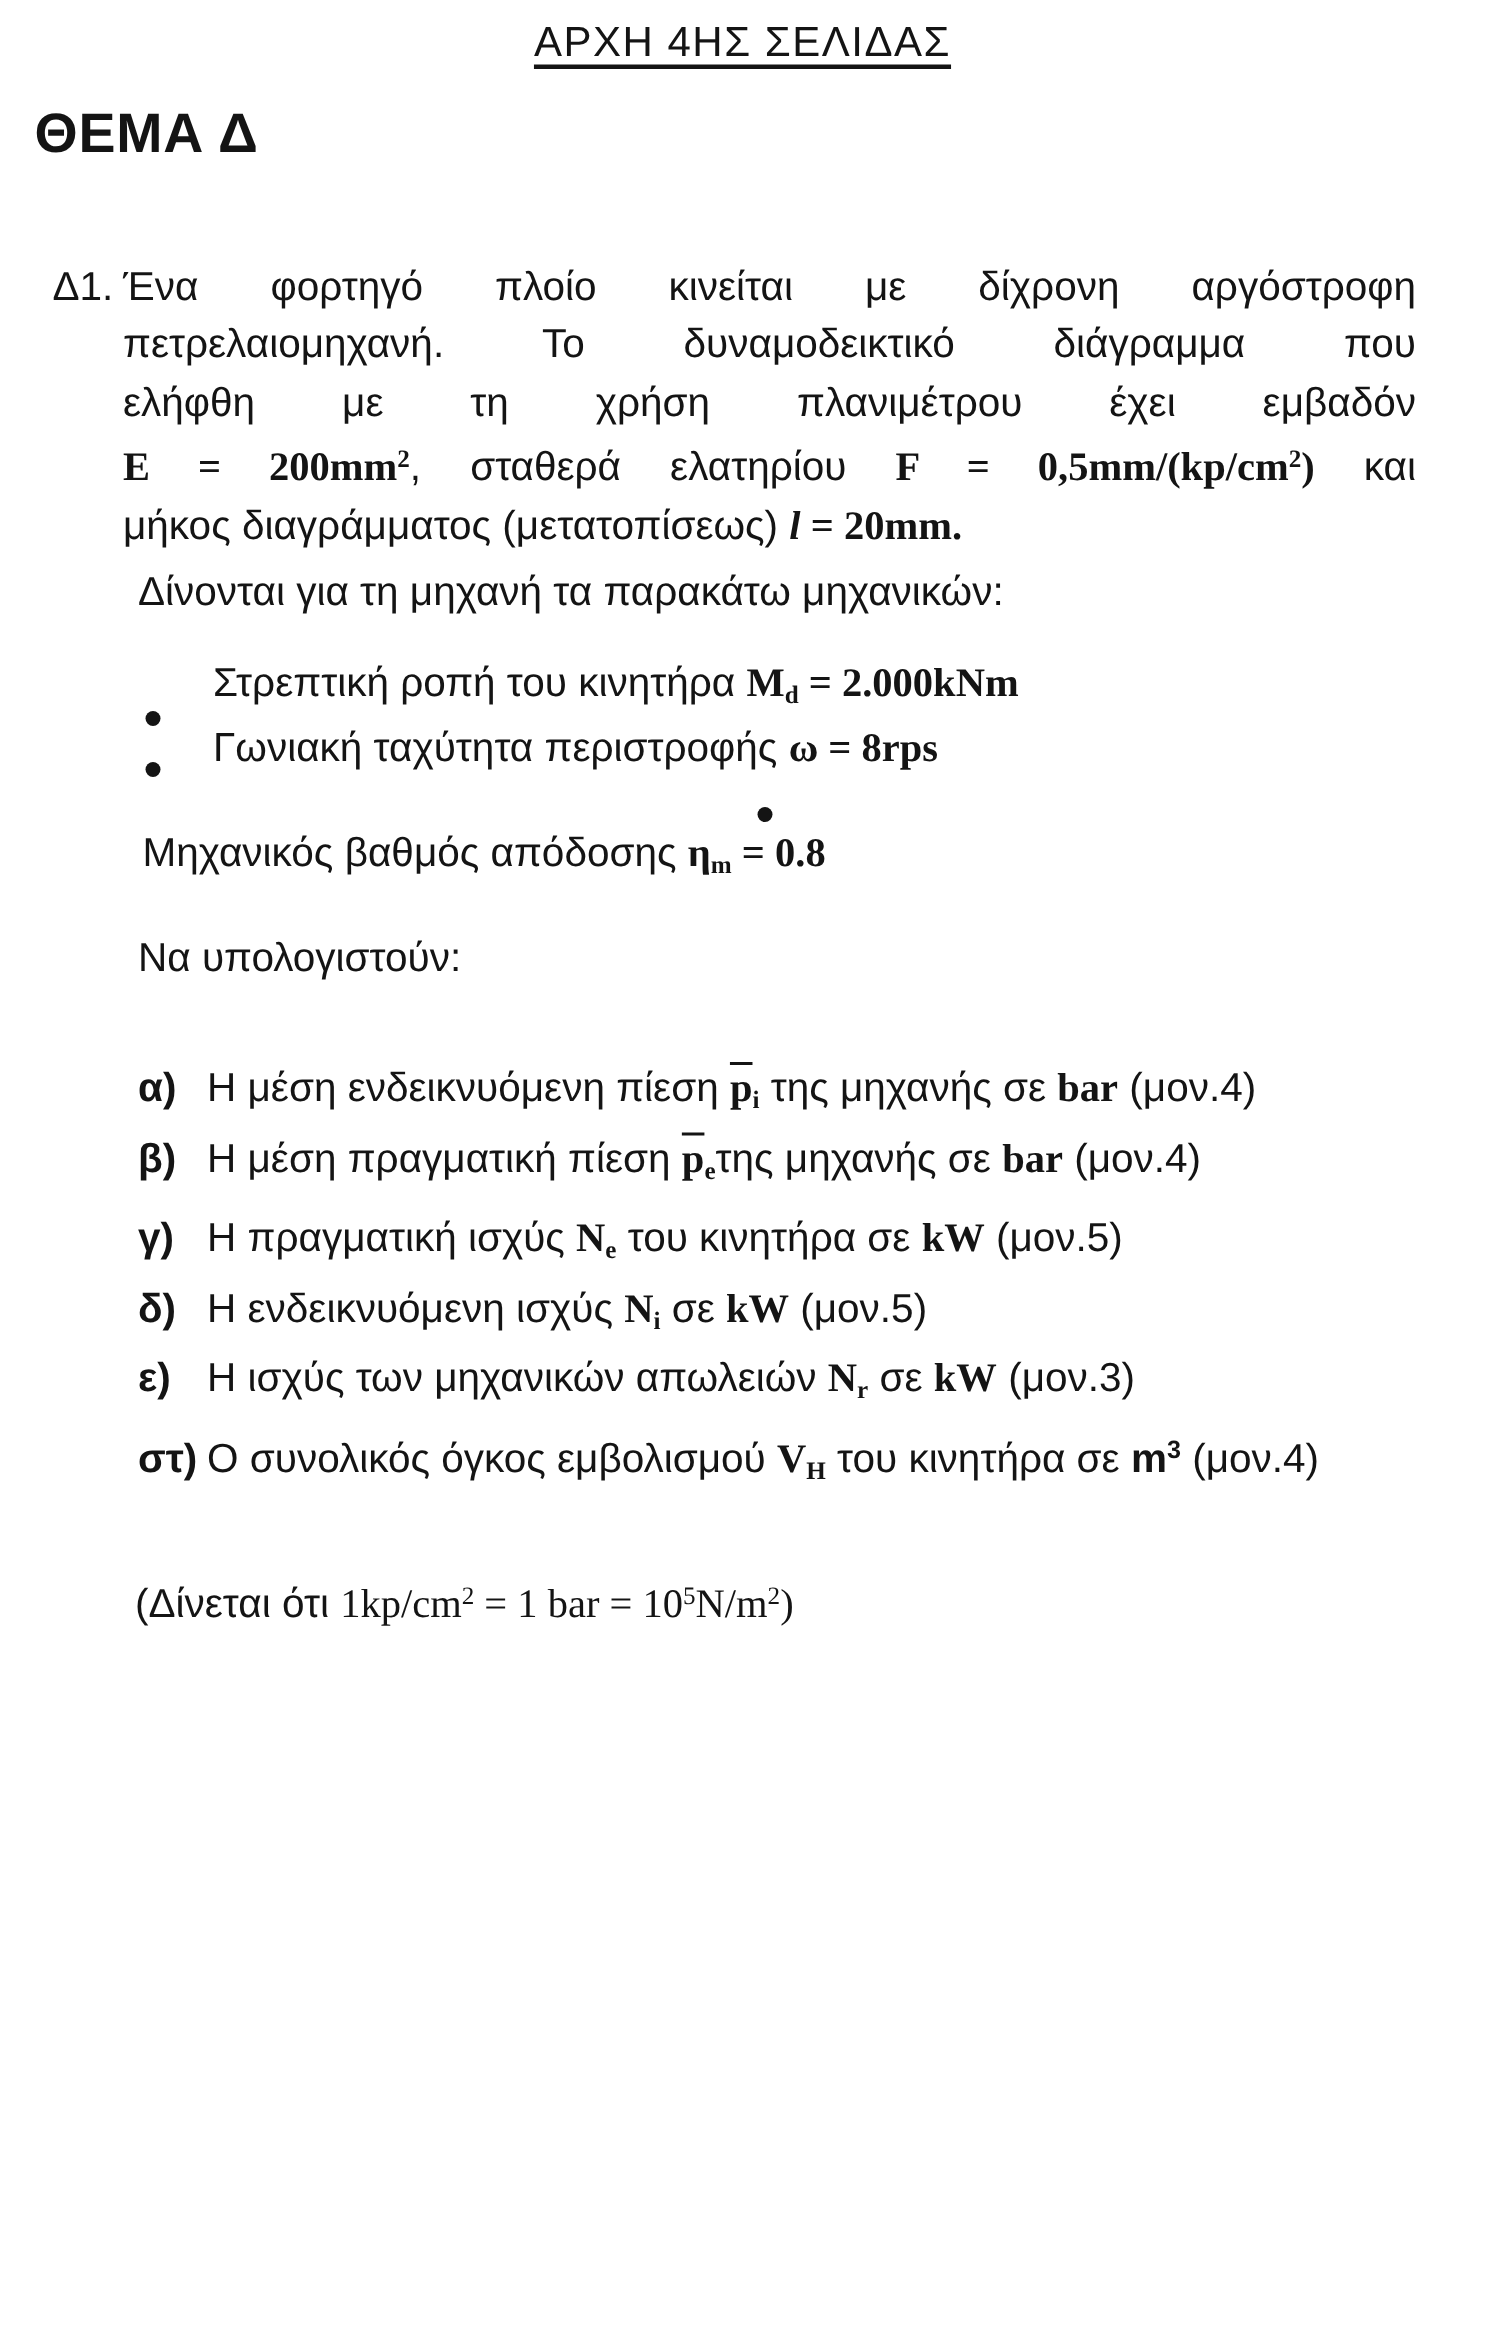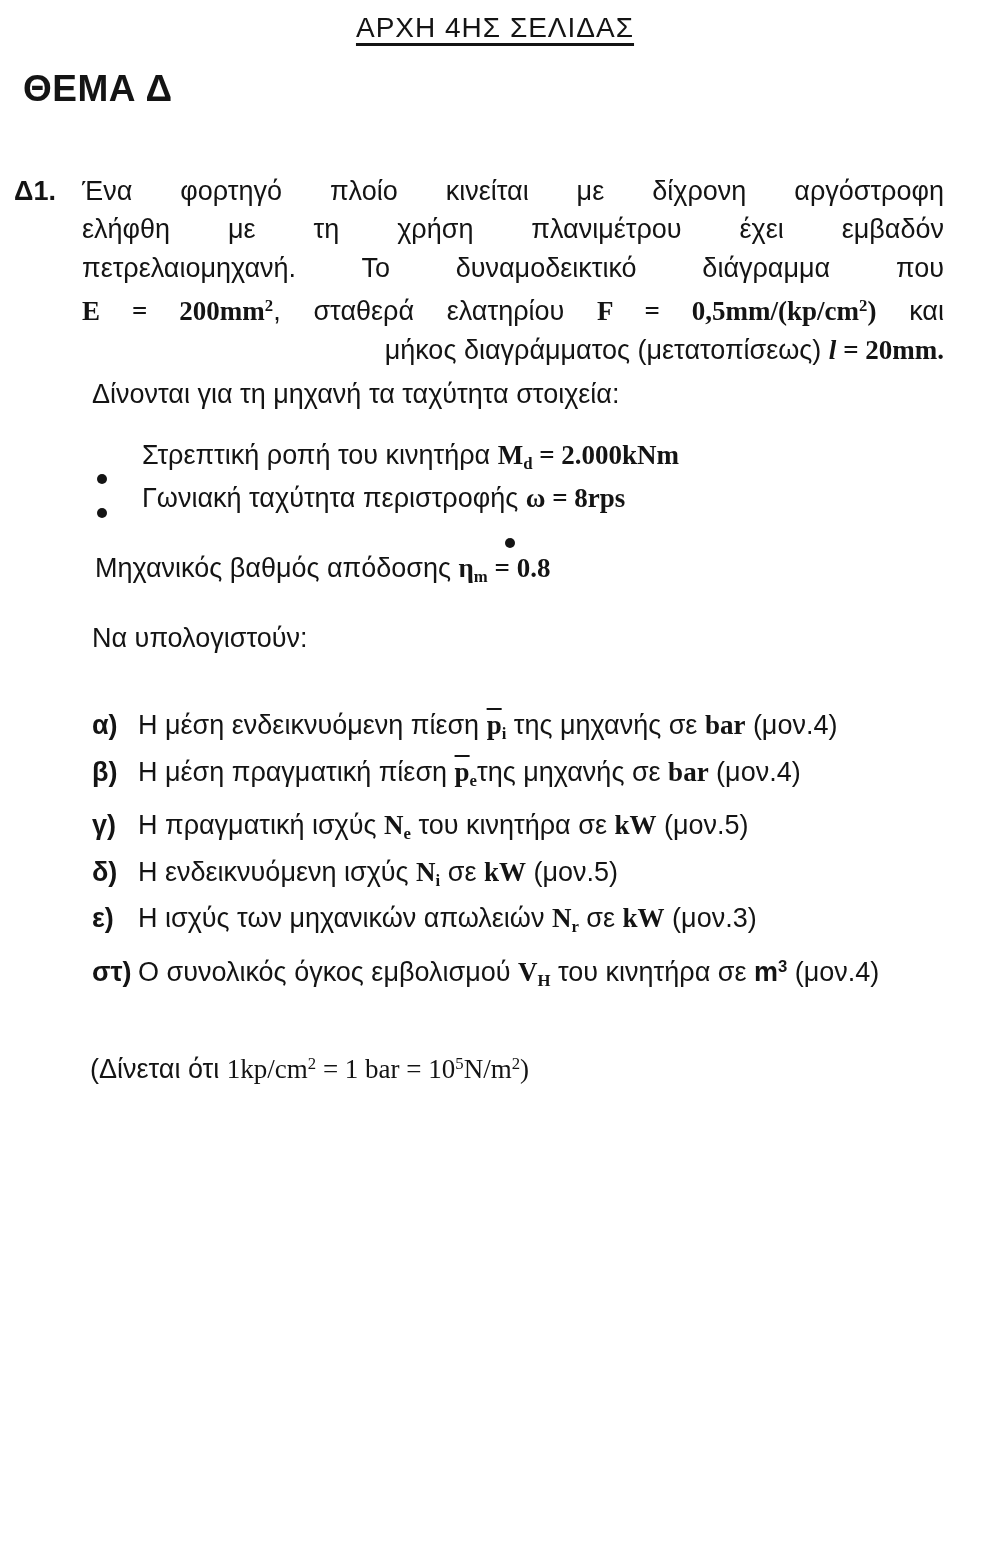--- a/index.html
+++ b/index.html
@@ -23,31 +23,31 @@
   }
   .footer {
     position:absolute; top:1506px; left:0; width:100%;
     text-align:center; font-size:24px; letter-spacing:1.5px;
   }
   .theme {
     position:absolute; top:68px; left:23px;
     font-size:37px; font-weight:bold; letter-spacing:0.5px;
   }
   .d1-label {
-    position:absolute; top:172px; left:14px;
-    font-weight:bold; line-height:38.4px;
+    position:absolute; top:172px; left:35px;
+    font-weight:normal; line-height:38.4px;
   }
   .statement {
     position:absolute; top:172px; left:82px; width:862px;
   }
   .statement .jline {
     line-height:38.4px; text-align:justify; text-align-last:justify;
   }
   .statement .lline {
-    line-height:38.4px; text-align:right;
+    line-height:38.4px; text-align:left;
   }
   .intro1 { position:absolute; top:375px; left:92px; line-height:38px; }
   .intro2 { position:absolute; top:619px; left:92px; line-height:38px; }
   .bullet-row {
     position:absolute; left:95px; display:flex; align-items:flex-end;
     line-height:40px;
   }
   .b1 { top:435px; } .b2 { top:478px; } .b3 { top:523px;flex-direction:column; }
   .dot {
     width:10px; height:10px; border-radius:50%; background:#141414;
@@ -89,27 +89,27 @@
   <div class="header">
     <span class="underlined">ΑΡΧΗ 4ΗΣ ΣΕΛΙΔΑΣ</span>
   </div>
 
   <div class="theme">ΘΕΜΑ Δ</div>
 
   <div class="d1-label">Δ1.</div>
 
   <div class="statement">
     <div class="jline"><span class="seg-g">Ένα φορτηγό πλοίο κινείται με δίχρονη αργόστροφη</span></div>
+    <div class="jline"><span class="seg-g">πετρελαιομηχανή. Το δυναμοδεικτικό διάγραμμα που</span></div>
     <div class="jline"><span class="seg-g">ελήφθη με τη χρήση πλανιμέτρου έχει εμβαδόν</span></div>
-    <div class="jline"><span class="seg-g">πετρελαιομηχανή. Το δυναμοδεικτικό διάγραμμα που</span></div>
     <div class="jline"><span class="seg-m">E = 200mm</span><span class="seg-sup">2</span><span class="seg-g">, σταθερά ελατηρίου </span><span class="seg-m">F = 0,5mm/(kp/cm</span><span class="seg-sup">2</span><span class="seg-m">)</span><span class="seg-g"> και</span></div>
     <div class="lline"><span class="seg-g">μήκος διαγράμματος (μετατοπίσεως) </span><span class="seg-mi">l</span><span class="seg-m"> = 20mm.</span></div>
   </div>
 
-  <div class="intro1">Δίνονται για τη μηχανή τα ταχύτητα στοιχεία:</div>
+  <div class="intro1">Δίνονται για τη μηχανή τα παρακάτω μηχανικών:</div>
 
   <div class="bullet-row b1">
     <span class="dot"></span>
     <span class="rich"><span class="seg-g">Στρεπτική ροπή του κινητήρα </span><span class="seg-m">M</span><span class="seg-sub">d</span><span class="seg-m"> = 2.000kNm</span></span>
   </div>
   <div class="bullet-row b2">
     <span class="dot"></span>
     <span class="rich"><span class="seg-g">Γωνιακή ταχύτητα περιστροφής </span><span class="seg-m">ω = 8rps</span></span>
   </div>
   <div class="bullet-row b3">

